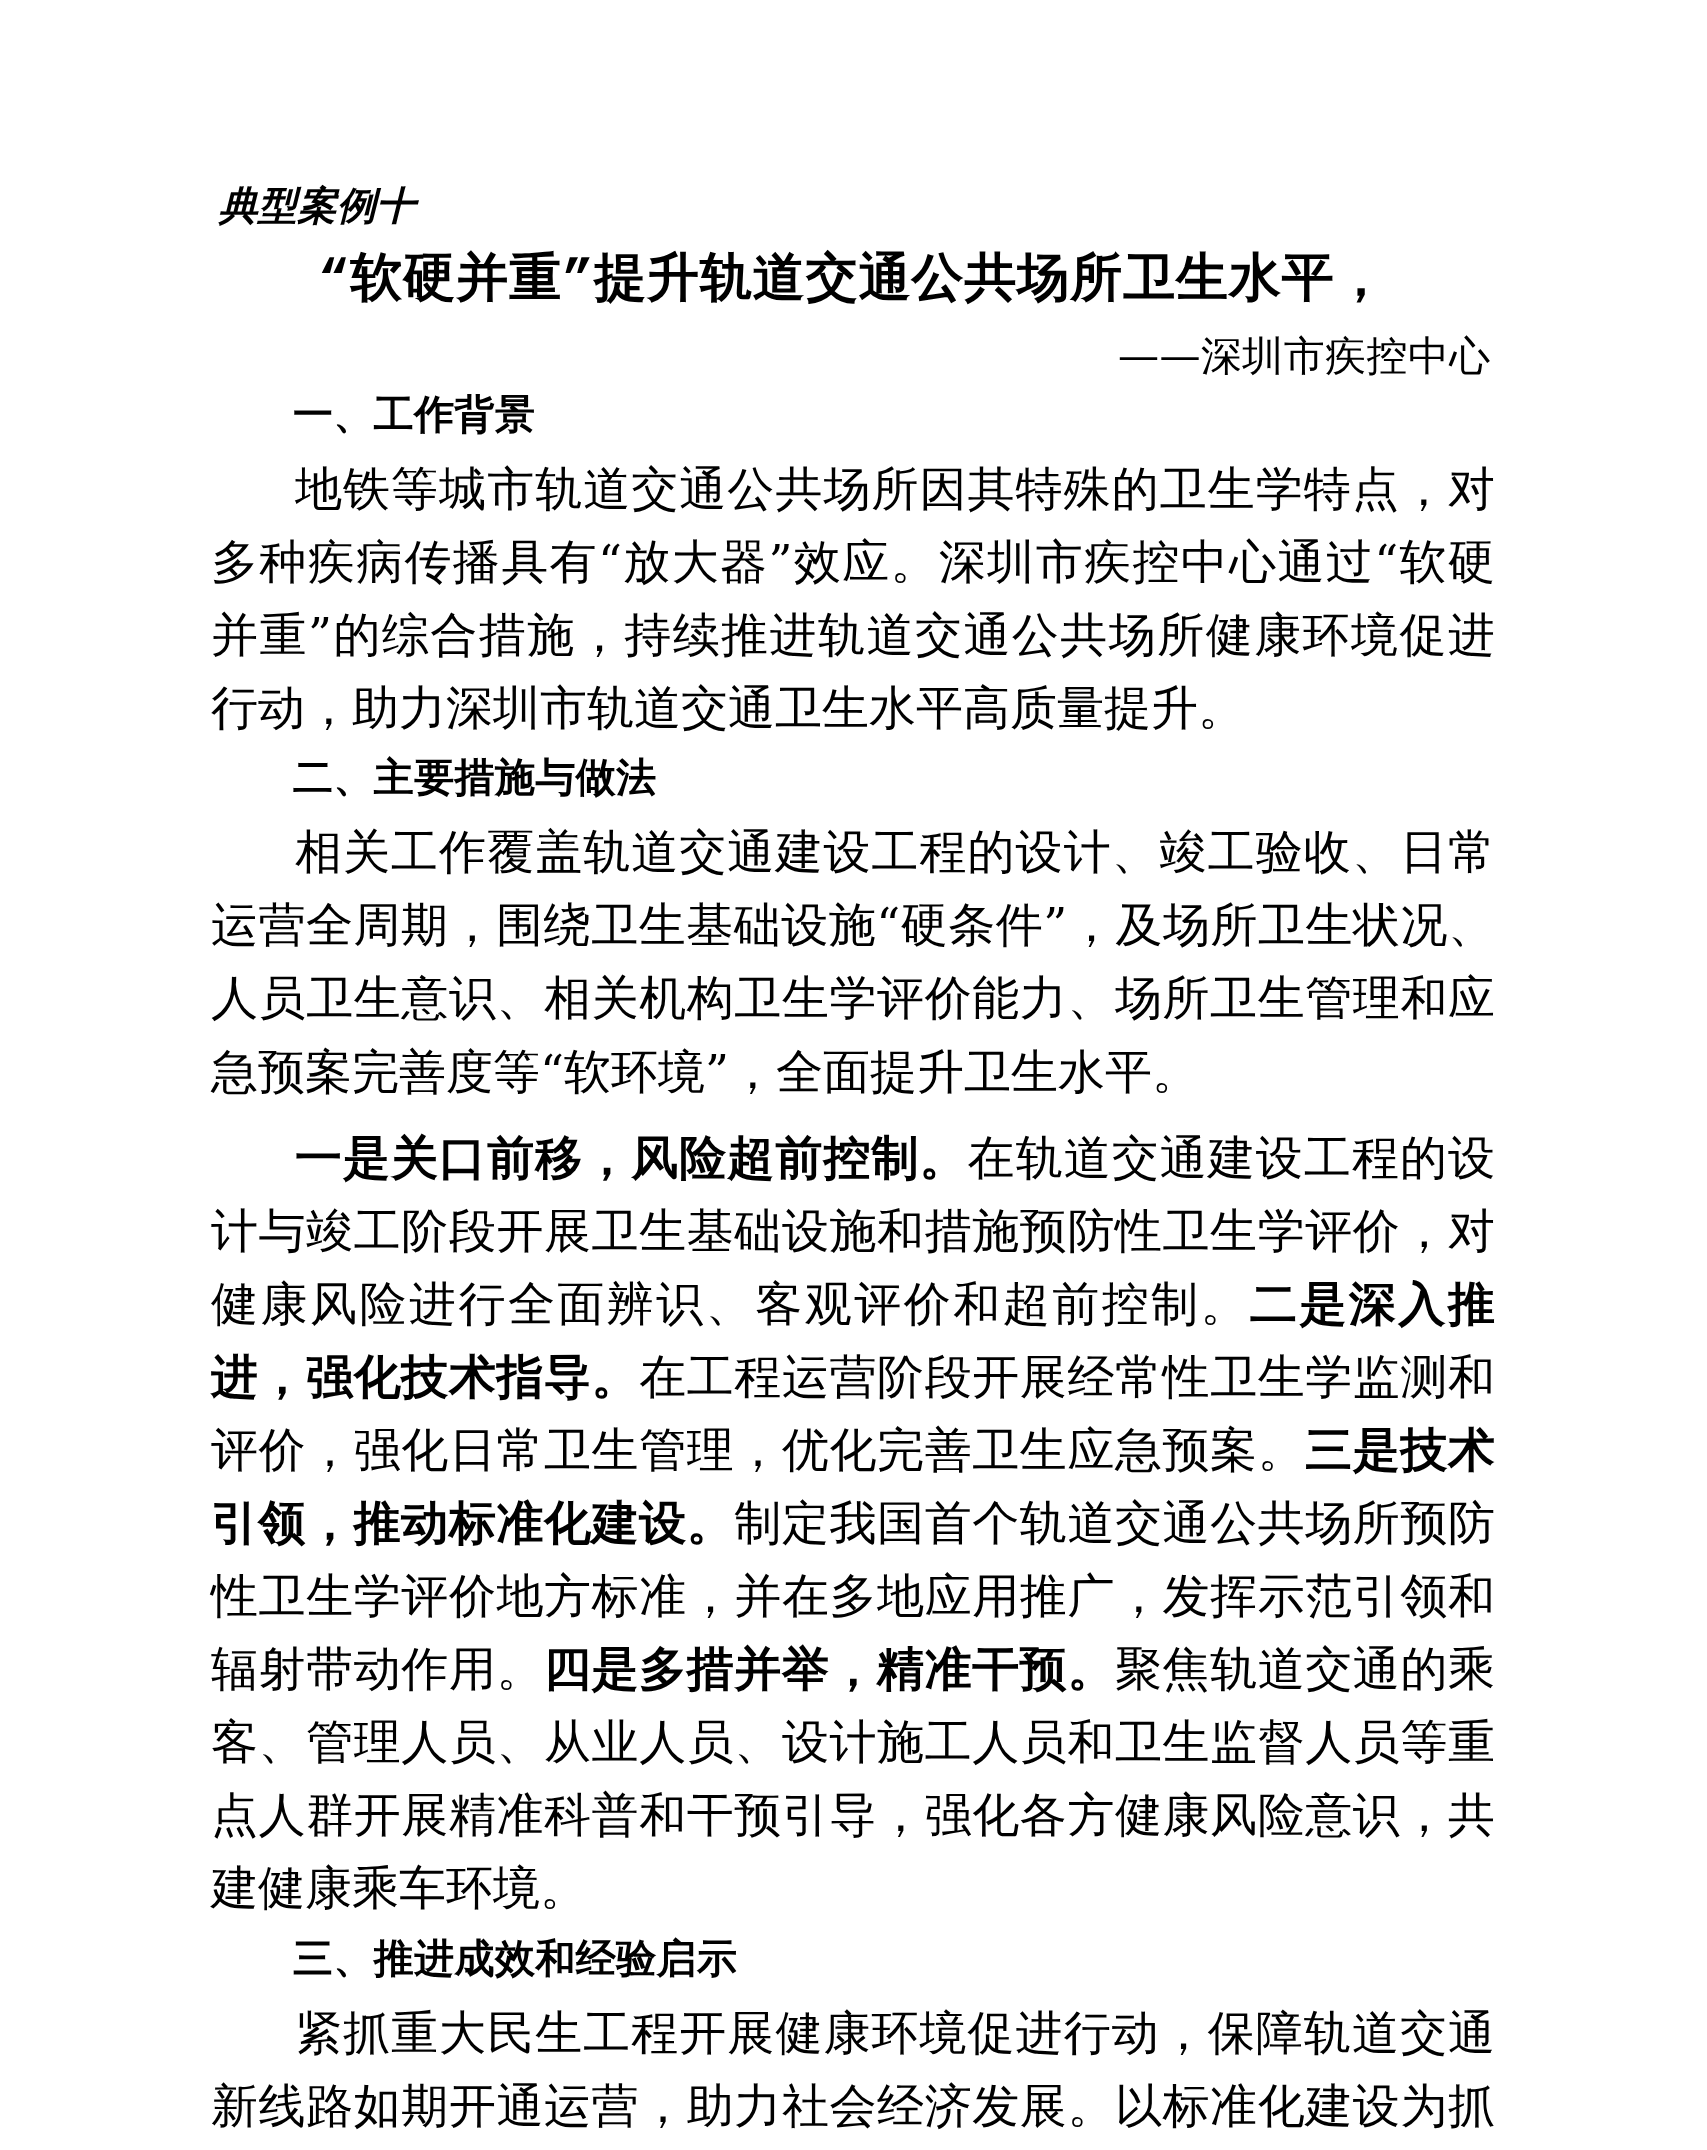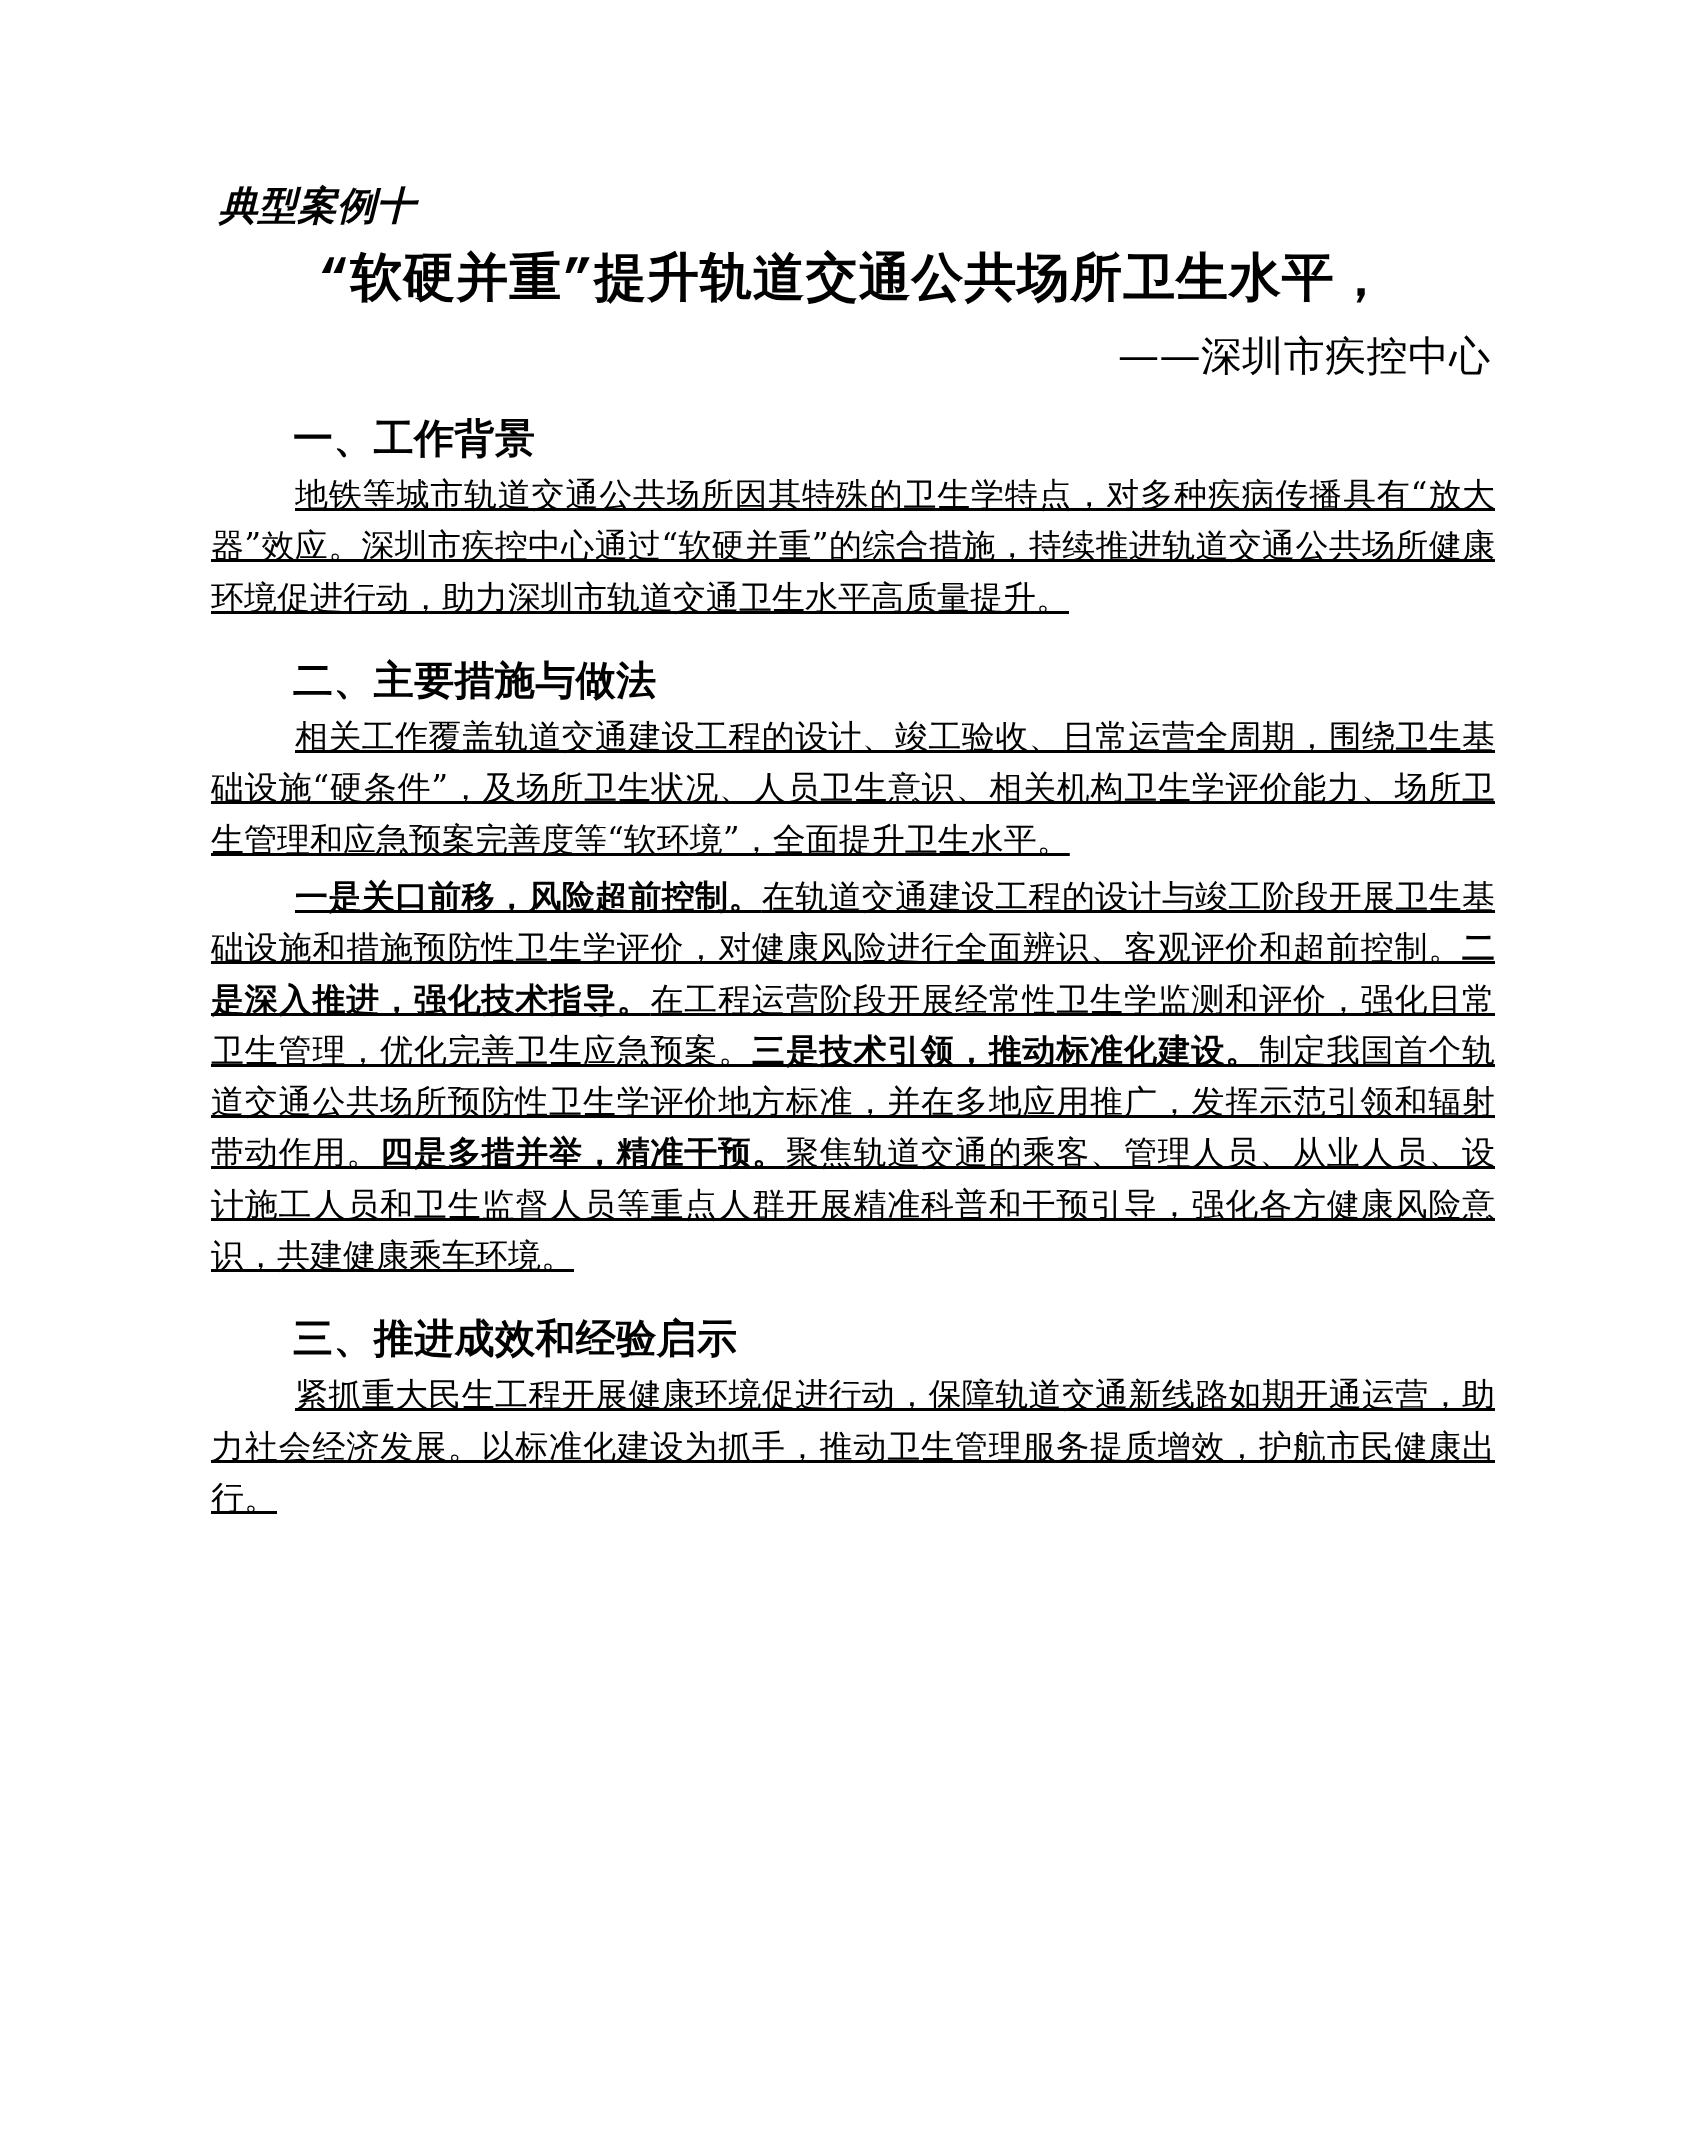--- a/index.html
+++ b/index.html
@@ -58,36 +58,35 @@
     margin-top: 13px;
     padding-right: 4.3px;
     letter-spacing: 0.4px;
   }
 
   .sec-head {
     font-family: "DejaVu Sans", "Liberation Sans", sans-serif;
     font-weight: bold;
     font-size: 40px;
     line-height: 1.25;
-    margin-top: 32px;
+    margin-top: 8px;
     text-indent: 82px;
     letter-spacing: 0.4px;
   }
 
   .para {
     font-family: "DejaVu Serif", "Liberation Serif", serif;
-    font-size: 33px;
+    font-size: 47px;
     line-height: 1.555;
-    margin-top: 6px;
+    margin-top: 13px;
     text-align: justify;
     text-justify: inter-character;
     text-indent: 84px;
     letter-spacing: 0px;
     word-break: break-all;
-    text-decoration: underline;
   }
   .para b, .para strong {
     font-weight: bold;
     font-family: "DejaVu Serif", "Liberation Serif", serif;
   }
 </style>
 </head>
 <body>
 
 <div class="page">

